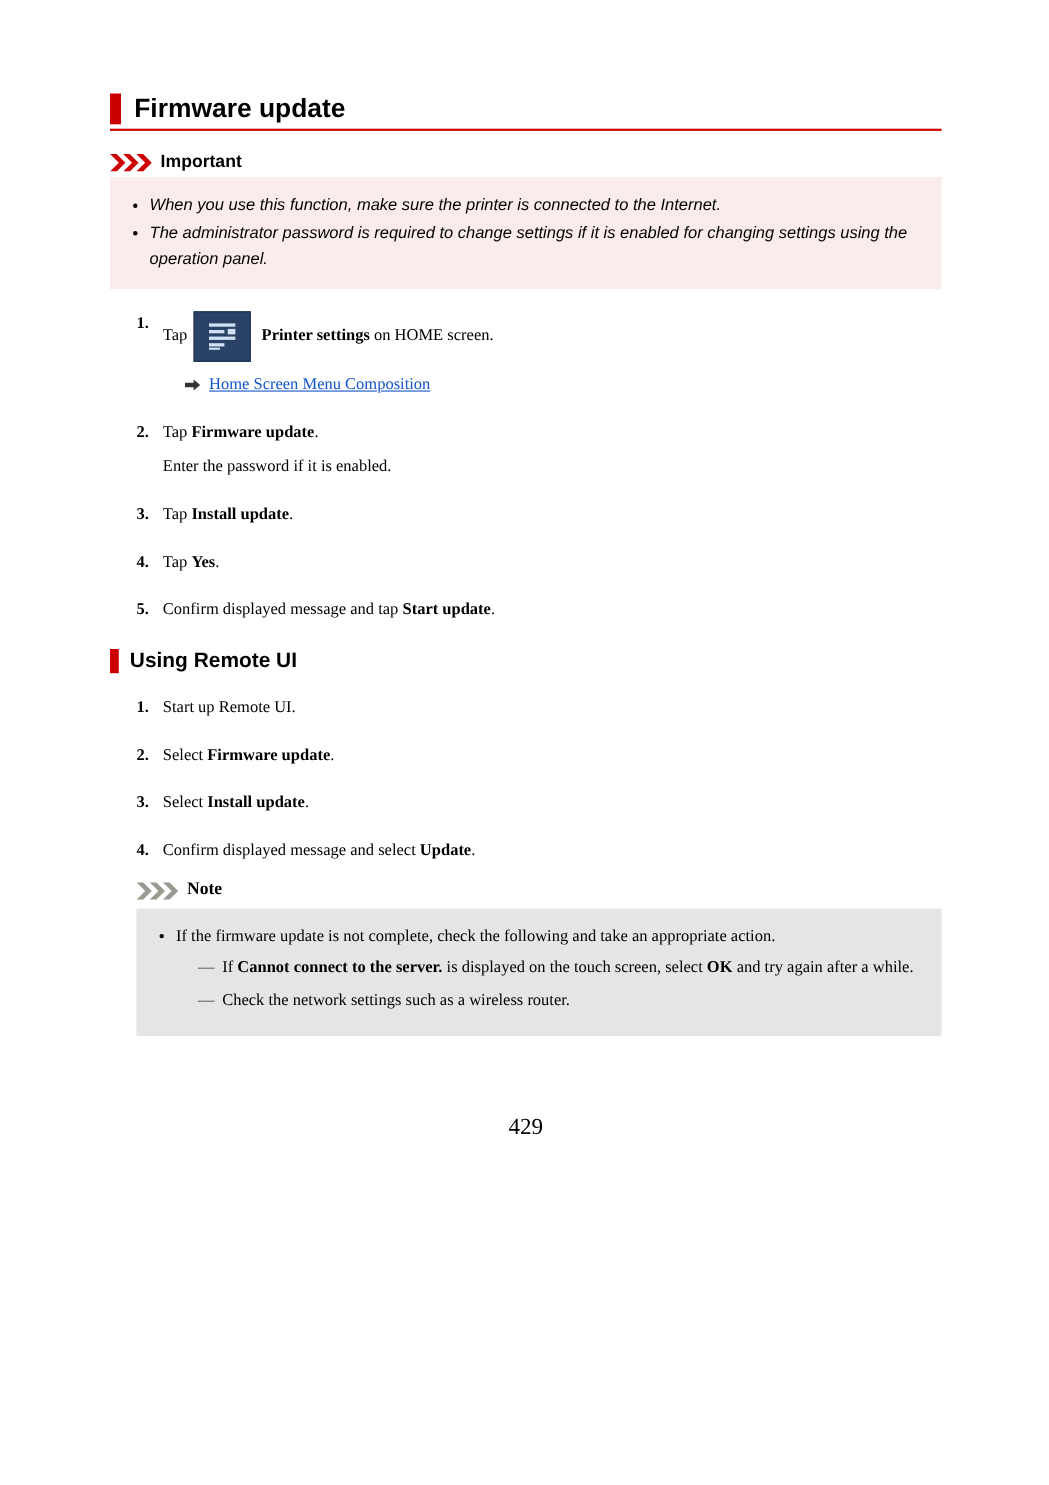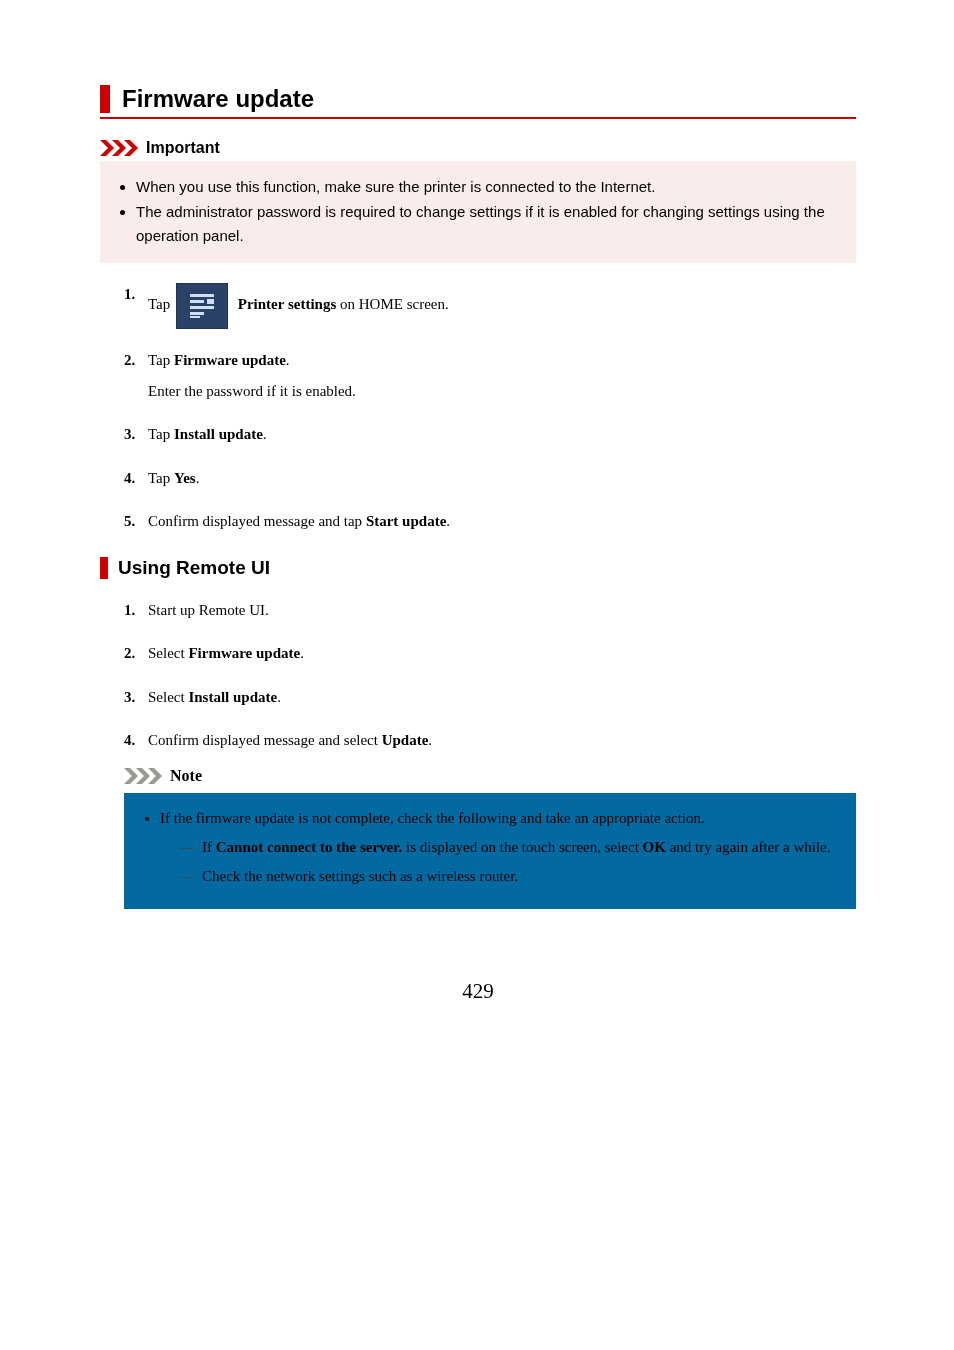--- a/index.html
+++ b/index.html
@@ -27,22 +27,22 @@
     border: none;
     border-top: 2px solid #cc0000;
     margin-top: 4px;
     margin-bottom: 20px;
   }
 
   
   .callout {
     margin-bottom: 20px;
   }
-  .callout.important .callout-body { background: #fbecec; }
-  .callout.note .callout-body { background: #0369a1; }
+  .callout.important .callout-body { background: #fbecec; font-style: italic; }
+  .callout.note .callout-body { background: #e5e5e5; }
   .callout-header {
     display: flex;
     align-items: center;
     gap: 8px;
     font-weight: bold;
     font-size: 16px;
     margin-bottom: 4px;
   }
   .callout-body {
     padding: 12px 16px 14px 16px;
@@ -172,20 +172,28 @@
           <svg width="28" height="26" viewBox="0 0 28 26">
             <rect x="2" y="1" width="24" height="3" fill="#cfe0f4"></rect>
             <rect x="2" y="7" width="14" height="3" fill="#cfe0f4"></rect>
             <rect x="2" y="13" width="24" height="3" fill="#cfe0f4"></rect>
             <rect x="2" y="19" width="14" height="3" fill="#cfe0f4"></rect>
             <rect x="2" y="23" width="10" height="2" fill="#cfe0f4"></rect>
             <rect x="19" y="6" width="7" height="5" fill="#cfe0f4"></rect>
           </svg>
         </span>
         <span class="bold">Printer settings</span><span> on HOME screen.</span>
+      </div>
+      <div class="link-row">
+        <span class="arrow-right">
+          <svg width="14" height="12" viewBox="0 0 14 12">
+              <path d="M0 4 H8 V1 L14 6 L8 11 V8 H0 Z" fill="#333"></path>
+            </svg>
+        </span>
+        <a class="doc-link">Home Screen Menu Composition</a>
       </div>
     </li>
 
     <li>
       <div class="step-head">
         <span>Tap </span><span class="bold">Firmware update</span><span>.</span>
       </div>
       <div class="step-sub">Enter the password if it is enabled.</div>
     </li>
 

